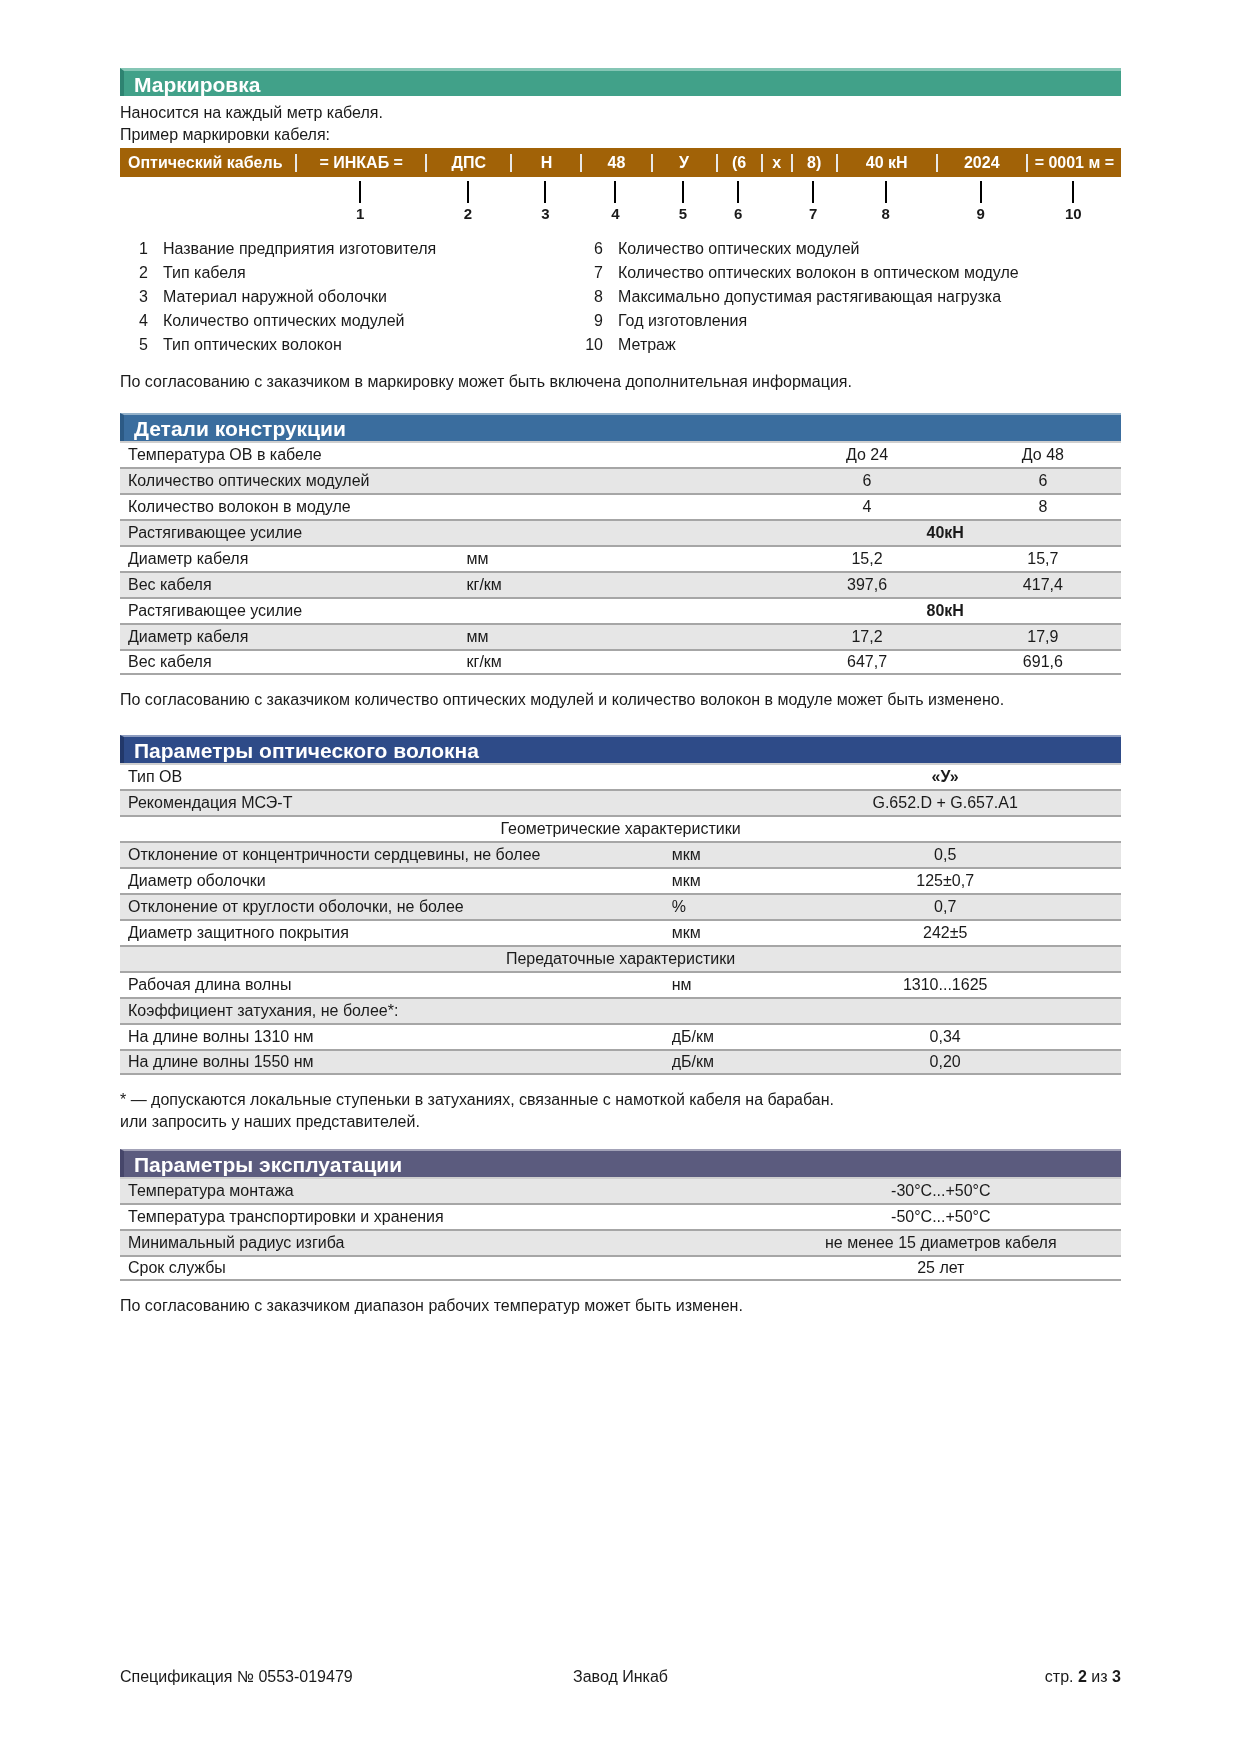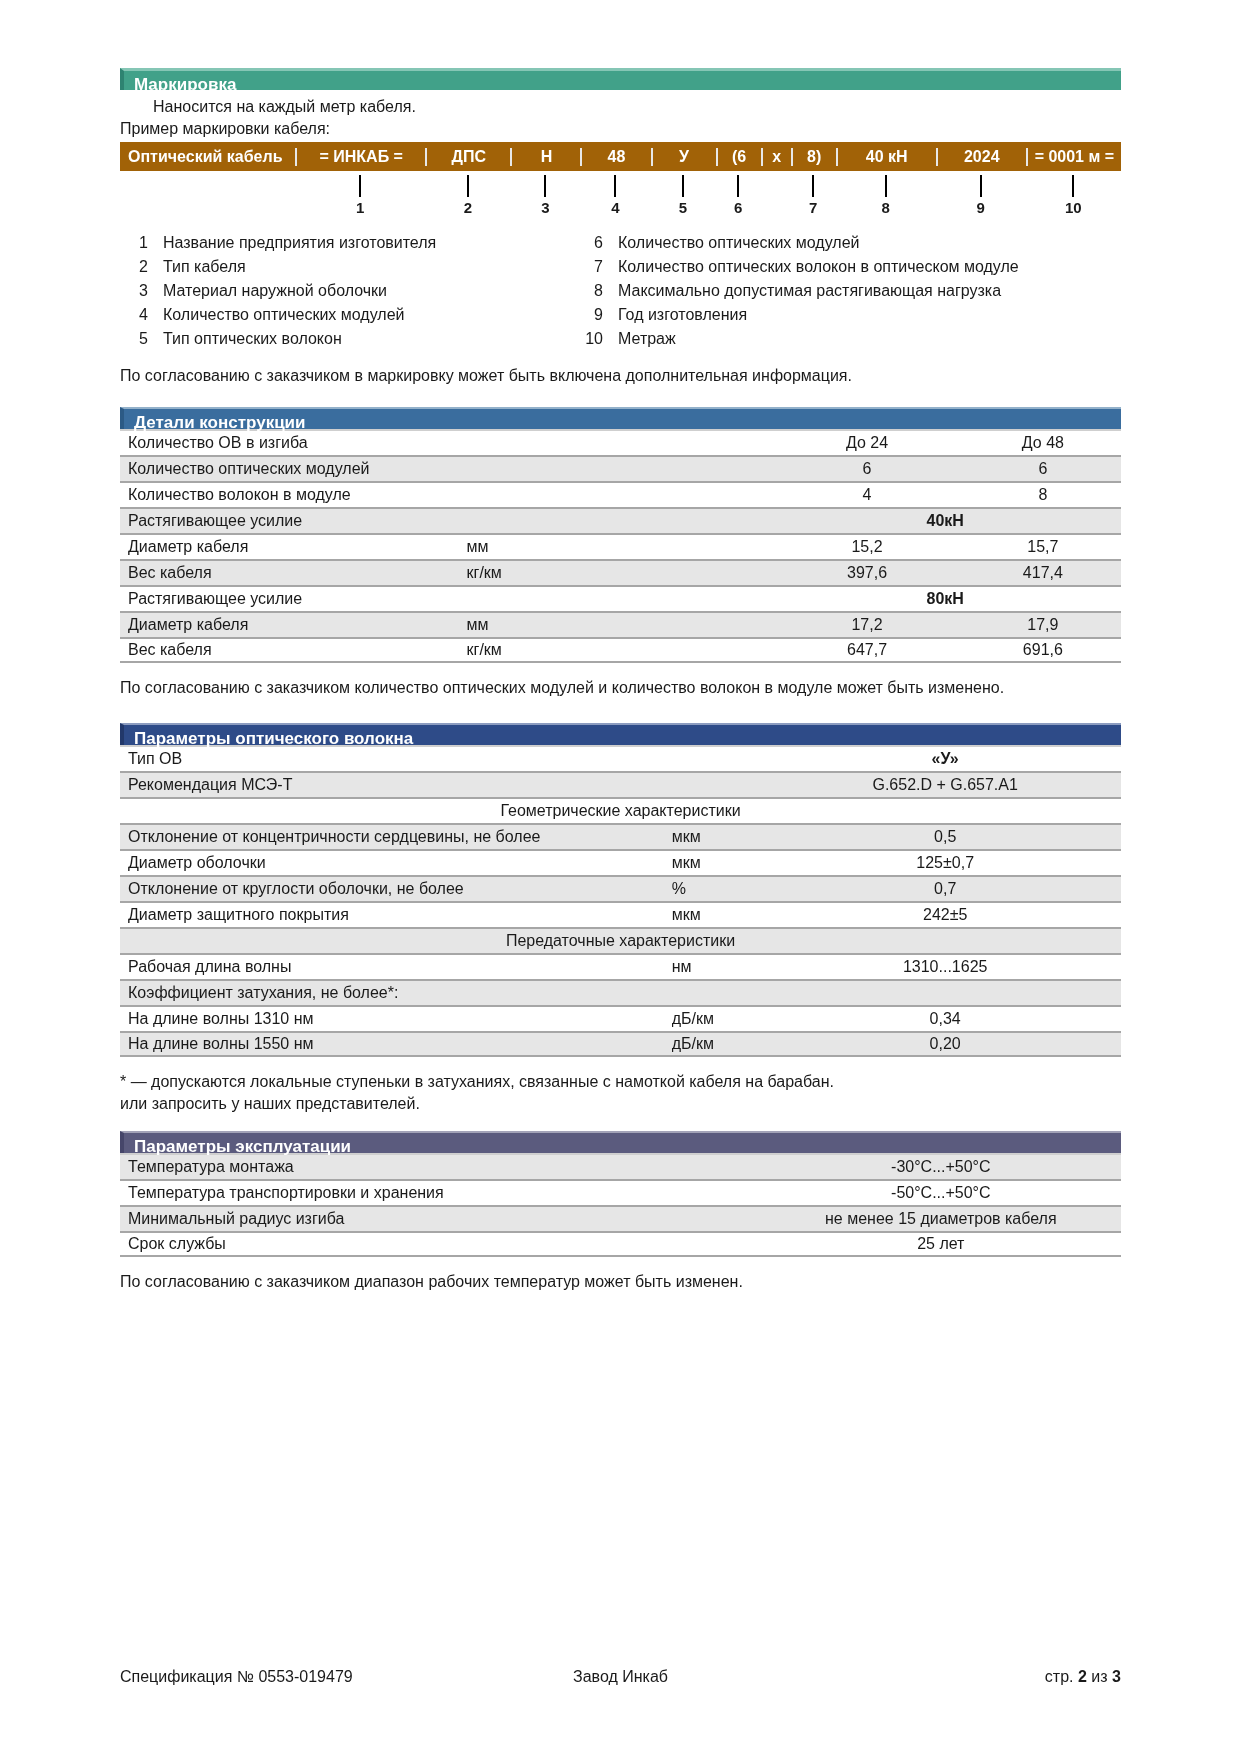--- a/index.html
+++ b/index.html
@@ -1,20 +1,20 @@
 <!DOCTYPE html>
 <html><head>
 <meta charset="utf-8">
 <style>
   html,body{margin:0;padding:0;background:#ffffff;}
   body{width:1241px;height:1755px;position:relative;font-family:"Liberation Sans",sans-serif;color:#1a1a1a;font-size:16px;}
   .content{position:absolute;left:120px;top:68px;width:1001px;}
 
   
-  .sec-header{height:22px;line-height:27px;color:#ffffff;font-weight:bold;font-size:17px;padding-left:10px;box-sizing:border-box;}
+  .sec-header{height:28px;line-height:27px;color:#ffffff;font-weight:bold;font-size:21px;padding-left:10px;box-sizing:border-box;}
   .sec-header.green{background:#41a189;border-top:3px solid #85c6b5;border-left:4px solid #2e8371;}
   .sec-header.steel{background:#3a6d9e;border-top:2px solid #93b1ca;border-left:4px solid #2c5a85;}
   .sec-header.navy{background:#2e4b88;border-top:2px solid #8c9cc0;border-left:4px solid #22386a;}
   .sec-header.slate{background:#5b5b7e;border-top:2px solid #a3a3b8;border-left:4px solid #46466a;}
 
   .textline{line-height:22px;}
   .note{line-height:22px;margin-top:14px;}
 
   
   .mark-bar{display:flex;background:#a16207;color:#ffffff;font-weight:bold;height:29px;align-items:center;margin-top:2px;}
@@ -63,21 +63,21 @@
   .footer .f-left{width:40%;}
   .footer .f-center{width:20%;text-align:center;}
   .footer .f-right{width:40%;text-align:right;}
 </style>
 </head>
 <body>
 
 <div class="content">
 
   <div class="sec-header green">Маркировка</div>
-  <div class="textline" style="margin-top:6px;margin-left:33px;">Наносится на каждый метр кабеля.</div>
+  <div class="textline" style="margin-top:6px;">Наносится на каждый метр кабеля.</div>
   <div class="textline">Пример маркировки кабеля:</div>
 
   <div class="mark-bar" id="mark-bar">
       <div class="mc mc0">Оптический кабель</div>
       <div class="mc mc1">= ИНКАБ =</div>
       <div class="mc mc2">ДПС</div>
       <div class="mc mc3">Н</div>
       <div class="mc mc4">48</div>
       <div class="mc mc5">У</div>
       <div class="mc mc6">(6</div>
@@ -182,21 +182,21 @@
         </div>
       </div>
   </div>
   <div class="note">По согласованию с заказчиком в маркировку может быть включена дополнительная информация.</div>
 
   <div class="gap20"></div>
 
   <div class="sec-header steel">Детали конструкции</div>
   <div class="table" id="construction-table">
       <div class="t-row">
-        <div class="cell c-label cc-label">Количество ОВ в изгиба</div>
+        <div class="cell c-label cc-label">Температура ОВ в кабеле</div>
         <div class="cell c-unit cc-unit"></div>
         <div class="cell c-center cc-v1">До 24</div>
         <div class="cell c-center cc-v2">До 48</div>
       </div>
       <div class="t-row shaded">
         <div class="cell c-label cc-label">Количество оптических модулей</div>
         <div class="cell c-unit cc-unit"></div>
         <div class="cell c-center cc-v1">6</div>
         <div class="cell c-center cc-v2">6</div>
       </div>

